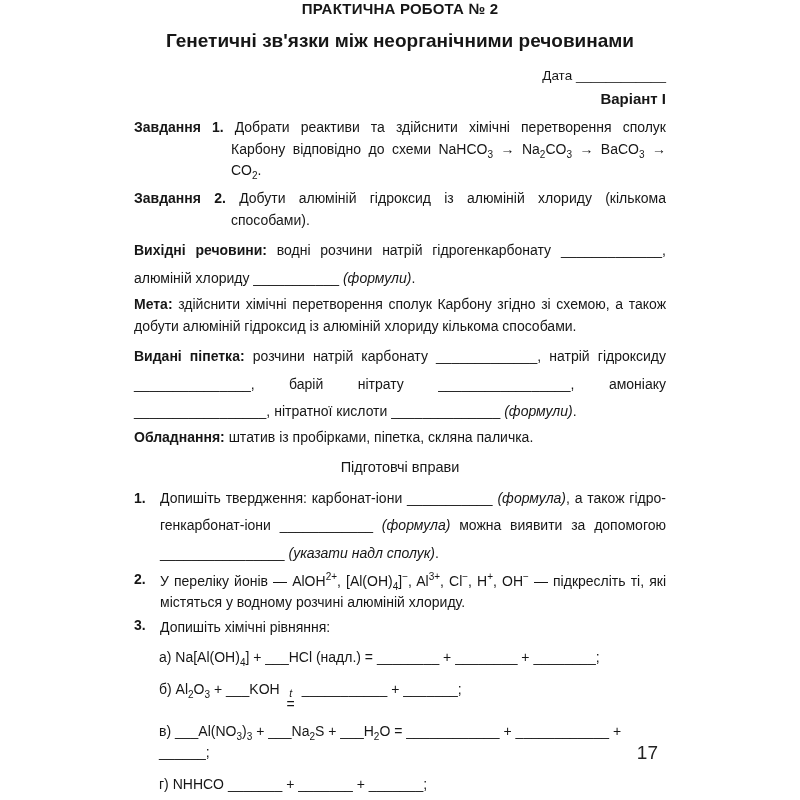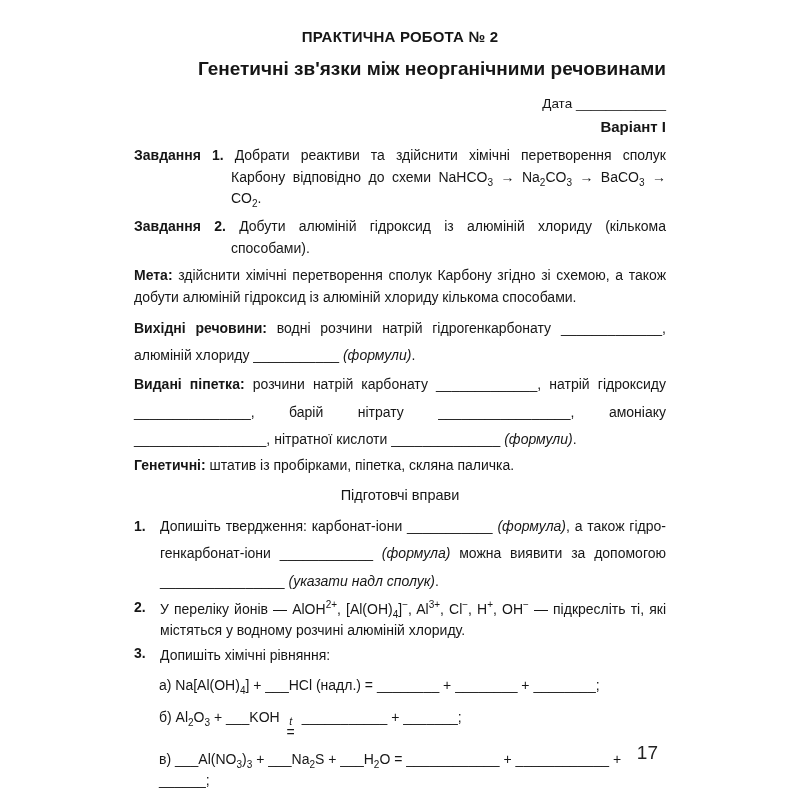--- a/index.html
+++ b/index.html
@@ -9,28 +9,27 @@
     overflow: hidden;
     font-family: "Liberation Sans", "DejaVu Sans", sans-serif;
     color: #161616;
   }
   .page {
     position: relative;
     width: 532px;
     height: 800px;
     margin: 0 auto;
     box-sizing: border-box;
-    padding-top: 28px;
   }
   .title {
     font-size: 15px; font-weight: bold; text-align: center;
     margin: 0 0 13px 0; letter-spacing: .2px;
   }
   .subtitle {
-    font-size: 19px; font-weight: bold; text-align: right;
+    font-size: 19px; font-weight: bold; text-align: center;
     margin: 0 0 16px 0;
   }
   .date-line {
     text-align: right; 
     font-size: 13.5px; margin: 0 0 7px 0;
   }
   .variant {
     font-size: 15px; font-weight: bold; text-align: right;
     margin: 0 0 10px 0;
   }
@@ -73,24 +72,24 @@
 
 <div class="page">
   <div class="title">ПРАКТИЧНА РОБОТА № 2</div>
   <div class="subtitle">Генетичні зв'язки між неорганічними речовинами</div>
   <div class="date-line">Дата ____________</div>
   <div class="variant">Варіант І</div>
 
   <div>
       <div class="para hang"><b>Завдання 1.</b> Добрати реактиви та здійснити хімічні перетворення сполук Карбону відповідно до схеми NaHCO<sub>3</sub> → Na<sub>2</sub>CO<sub>3</sub> → BaCO<sub>3</sub> → CO<sub>2</sub>.</div>
       <div class="para hang"><b>Завдання 2.</b> Добути алюміній гідроксид із алюміній хлориду (кількома способами).</div>
+      <div class="para wide"><b>Вихідні речовини:</b> водні розчини натрій гідрогенкарбонату _____________, алюміній хлориду ___________ <i>(формули)</i>.</div>
       <div class="para"><b>Мета:</b> здійснити хімічні перетворення сполук Карбону згідно зі схемою, а також добути алюміній гідроксид із алюміній хлориду кількома способами.</div>
-      <div class="para wide"><b>Вихідні речовини:</b> водні розчини натрій гідрогенкарбонату _____________, алюміній хлориду ___________ <i>(формули)</i>.</div>
       <div class="para wide"><b>Видані піпетка:</b> розчини натрій карбонату _____________, натрій гідроксиду _______________, барій нітрату _________________, амоніаку _________________, нітратної кислоти ______________ <i>(формули)</i>.</div>
-      <div class="para"><b>Генетичні:</b> штатив із пробірками, піпетка, скляна паличка.</div>
+      <div class="para"><b>Обладнання:</b> штатив із пробірками, піпетка, скляна паличка.</div>
       <div class="center-head">Підготовчі вправи</div>
       <div class="item wide">
         <span class="num">1.</span>
         <div class="txt">Допишіть твердження: карбонат-іони ___________ <i>(формула)</i>, а також гідро-генкарбонат-іони ____________ <i>(формула)</i> можна виявити за допомогою ________________ <i>(указати надл сполук)</i>.</div>
       </div>
       <div class="item tight">
         <span class="num">2.</span>
         <div class="txt">У переліку йонів — AlOH<sup>2+</sup>, [Al(OH)<sub>4</sub>]<sup>−</sup>, Al<sup>3+</sup>, Cl<sup>−</sup>, H<sup>+</sup>, OH<sup>−</sup> — підкресліть ті, які містяться у водному розчині алюміній хлориду.</div>
       </div>
       <div class="item tight">

